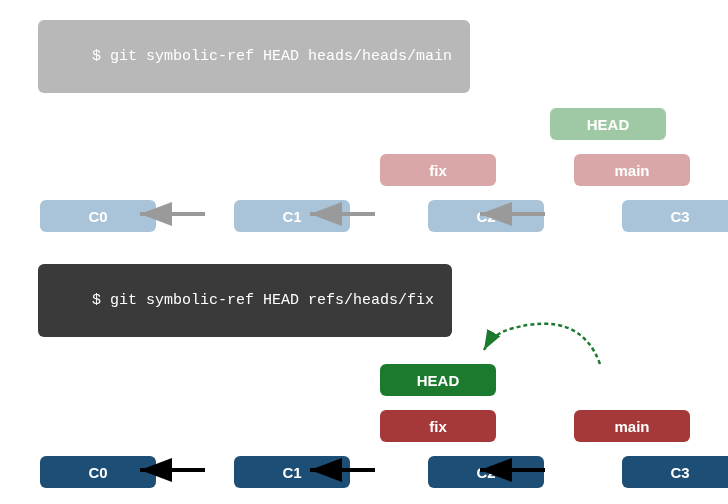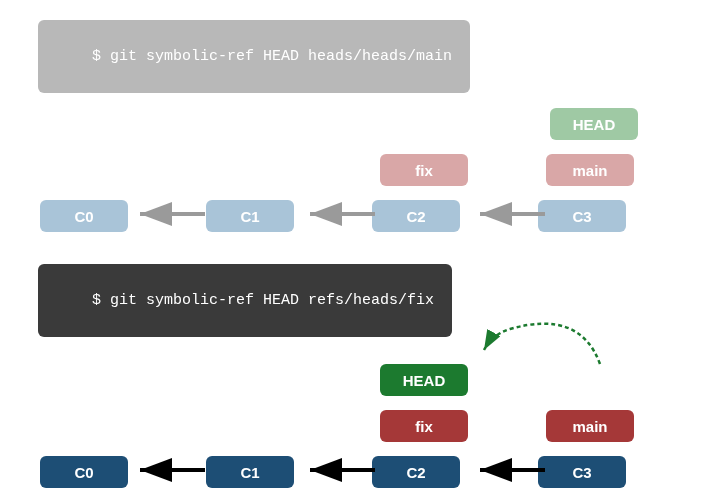--- a/index.html
+++ b/index.html
@@ -32,21 +32,21 @@
   .cmd.dark  { background: #3a3a3a; }
   .prompt { color: #ffffff; }
   .row {
     position: absolute;
     left: 40px;
     height: 36px;
     display: flex;
     align-items: center;
   }
   .node {
-    width: 88px;
+    width: 116px;
     height: 32px;
     border-radius: 6px;
     display: flex;
     align-items: center;
     justify-content: center;
     font-weight: bold;
     font-size: 15px;
     color: #fff;
     margin-right: 0;
   }

